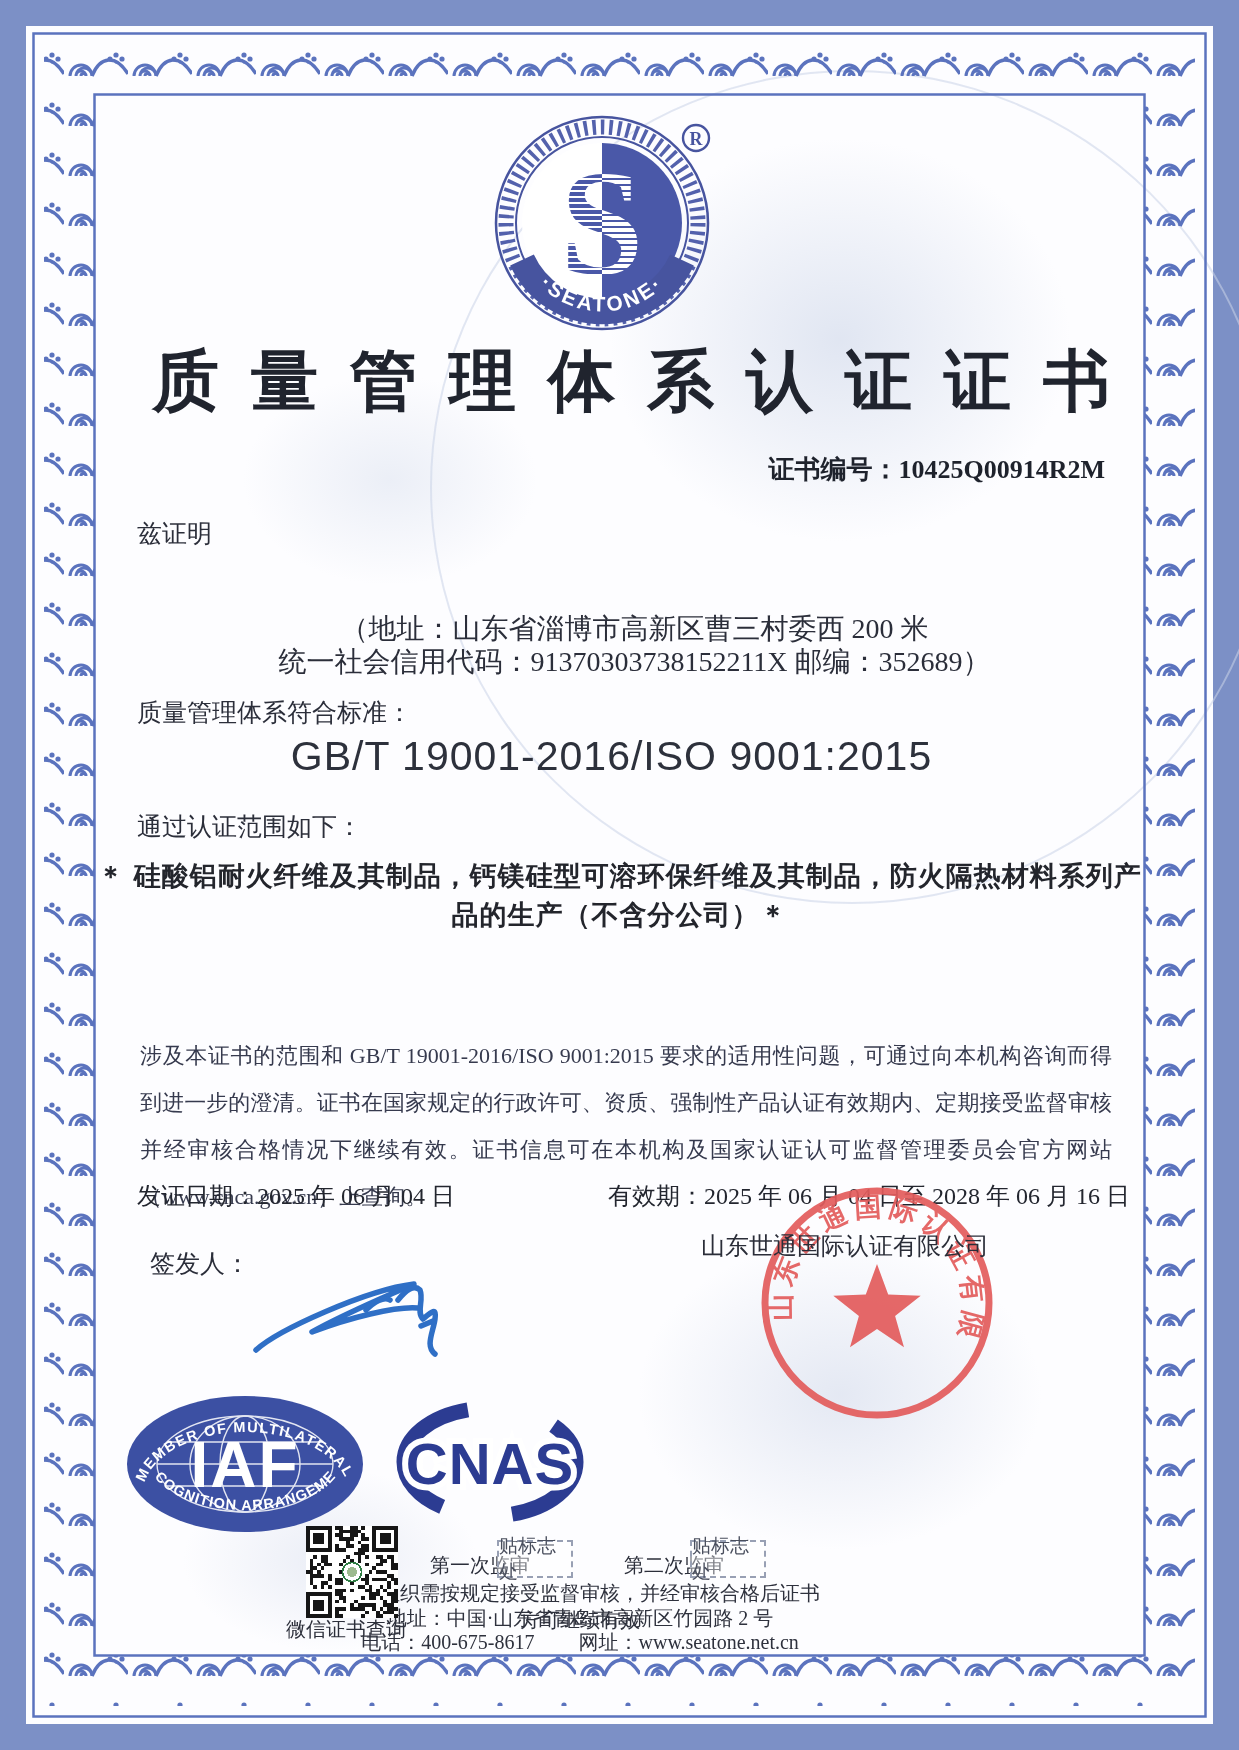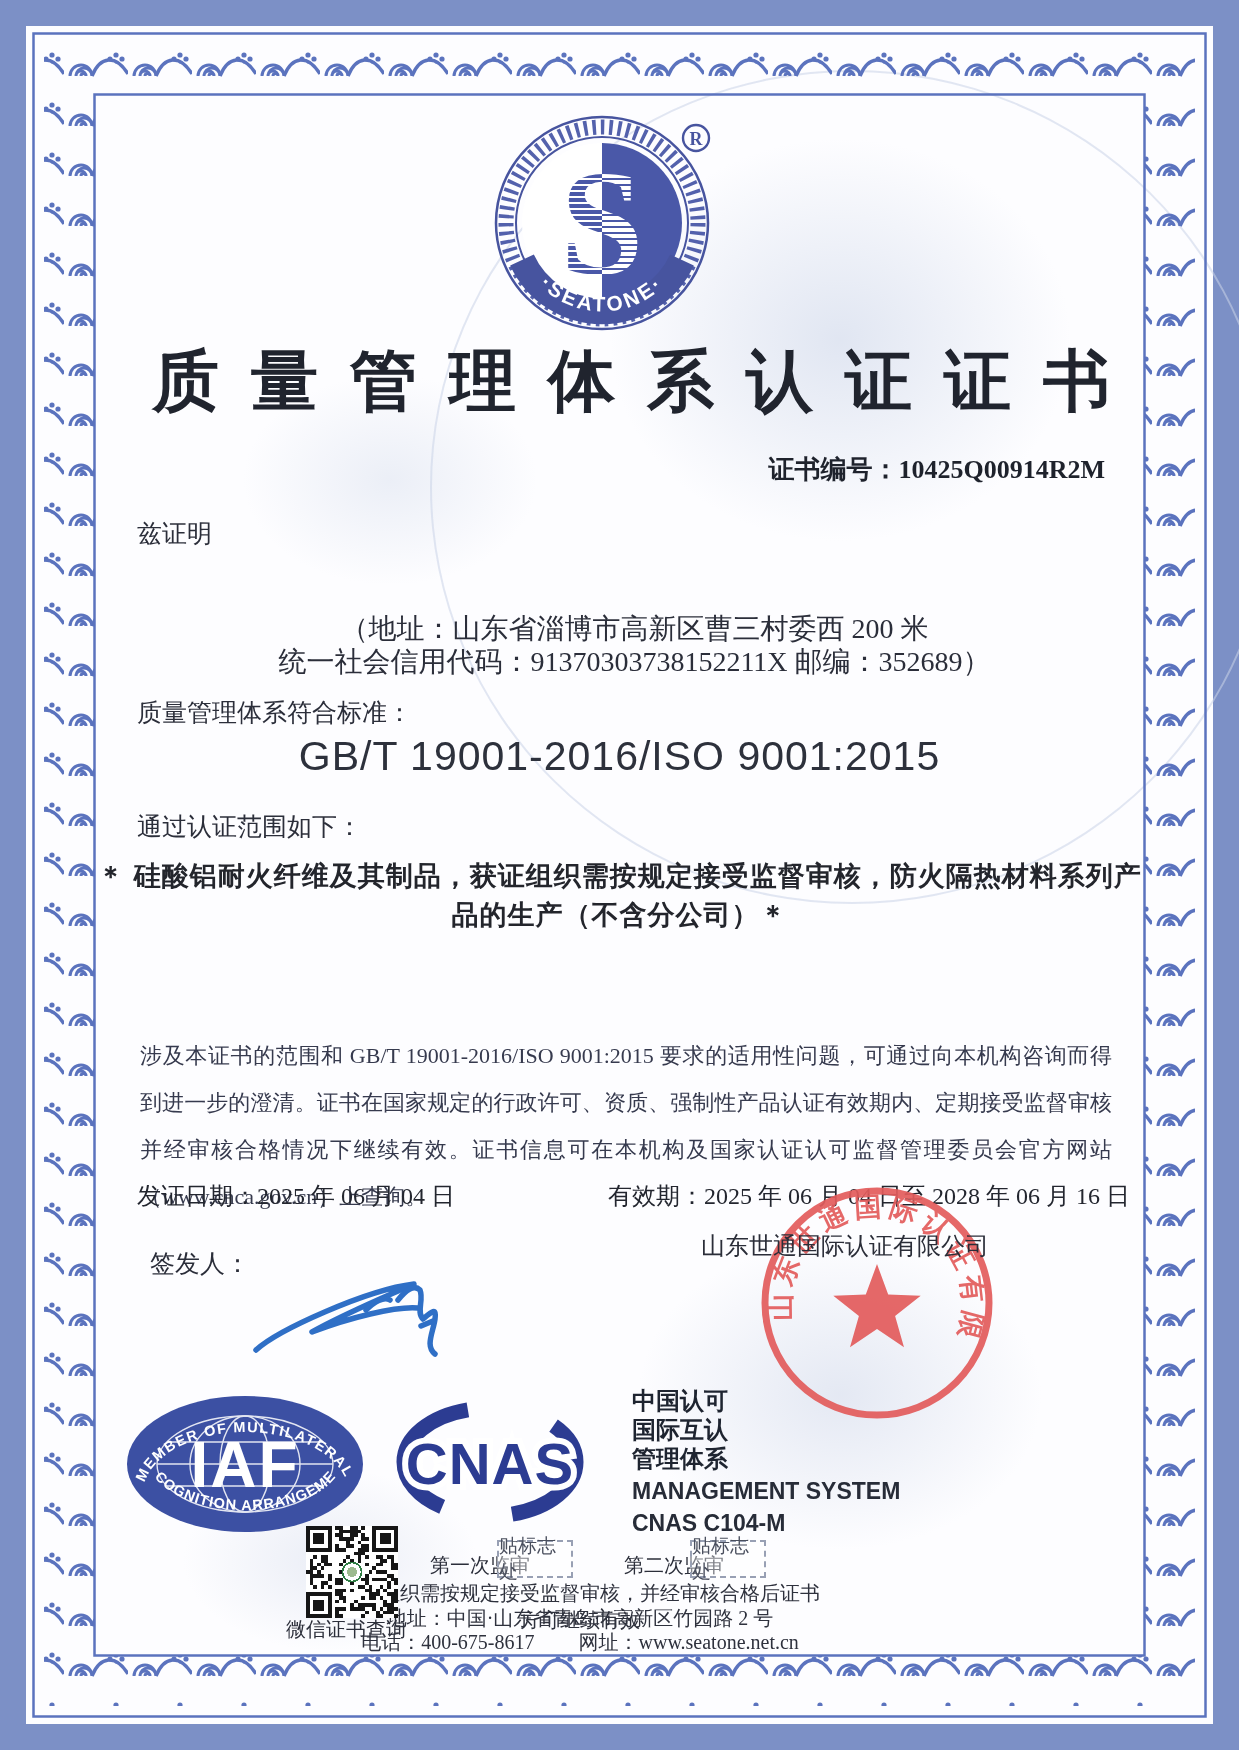--- a/index.html
+++ b/index.html
@@ -15,21 +15,21 @@
   .b4{left:120px;top:1430px;width:420px;height:260px;background:radial-gradient(closest-side,rgba(206,214,232,.4),rgba(206,214,232,0) 70%);}
   .wm-globe{position:absolute;left:430px;top:70px;width:840px;height:830px;border-radius:50%;
             border:2px solid rgba(203,212,232,.55);pointer-events:none;}
   .title{left:97px;top:336px;width:1045px;font-size:67px;font-weight:bold;color:#20242e;
          letter-spacing:32px;padding-left:32px;box-sizing:border-box;text-align:right;}
   .certno{top:452px;right:134px;font-size:26px;font-weight:bold;color:#1e222c;}
   .label{font-size:25px;color:#2b2e3a;}
   .company{left:97px;top:537px;width:1045px;font-size:41px;font-weight:bold;color:#1c1f28;letter-spacing:3px;}
   .addr{left:112px;top:610px;width:1045px;font-size:28px;color:#2b2e3a;}
   .addr2{top:643px;}
-  .standard{left:97px;top:733px;width:1045px;font-size:41px;color:#2d313c;
+  .standard{left:89px;top:733px;width:1045px;font-size:41px;color:#2d313c;
             font-family:"Liberation Sans","DejaVu Sans",sans-serif;letter-spacing:1px;}
   .scope{left:97px;top:858px;width:1045px;font-size:27px;font-weight:600;color:#23252c;
          font-family:"Liberation Sans","DejaVu Sans",sans-serif;letter-spacing:1px;}
   .scope2{top:897px;}
   .note{left:140px;top:1032px;width:972px;font-size:22px;line-height:47px;color:#363a4e;text-align:justify;}
   .dateline{font-size:24px;color:#23262f;}
   .issuer{left:700px;top:1230px;width:290px;text-align:center;font-size:24px;color:#2a2d38;z-index:3;}
   .accr{left:632px;top:1386px;z-index:2;}
   .accr .cjk{font-family:"Liberation Sans","DejaVu Sans",sans-serif;font-weight:600;font-size:24px;line-height:29px;color:#1e2430;}
   .accr .en{font-family:"Liberation Sans","DejaVu Sans",sans-serif;font-weight:bold;font-size:23px;line-height:28px;color:#272c38;margin-top:4px;}
@@ -112,21 +112,21 @@
   </div>
 
   <div class="abs label" style="left:137px;top:517px;">兹证明</div>
   <div class="abs addr center">（地址：山东省淄博市高新区曹三村委西 200 米</div>
   <div class="abs addr addr2 center">统一社会信用代码：91370303738152211X 邮编：352689）</div>
 
   <div class="abs label" style="left:137px;top:696px;">质量管理体系符合标准：</div>
   <div class="abs standard center">GB/T 19001-2016/ISO 9001:2015</div>
 
   <div class="abs label" style="left:137px;top:810px;">通过认证范围如下：</div>
-  <div class="abs scope center">＊ 硅酸铝耐火纤维及其制品，获证组织需按规定接受监督审核，防火隔热材料系列产</div>
+  <div class="abs scope center">＊ 硅酸铝耐火纤维及其制品，钙镁硅型可溶环保纤维及其制品，防火隔热材料系列产</div>
   <div class="abs scope scope2 center">品的生产（不含分公司）＊</div>
 
   <div class="abs note">涉及本证书的范围和 GB/T 19001-2016/ISO 9001:2015 要求的适用性问题，可通过向本机构咨询而得到进一步的澄清。证书在国家规定的行政许可、资质、强制性产品认证有效期内、定期接受监督审核并经审核合格情况下继续有效。证书信息可在本机构及国家认证认可监督管理委员会官方网站（www.cnca.gov.cn）上查询。</div>
 
   <div class="abs dateline" style="left:137px;top:1180px;">
     <span>发证日期：</span><span>2025 年 06 月 04 日</span>
   </div>
   <div class="abs dateline" style="left:608px;top:1180px;">
     <span>有效期：</span><span>2025 年 06 月 04 日至 2028 年 06 月 16 日</span>
   </div>
@@ -176,27 +176,20 @@
       <textPath href="#iafBottom" startOffset="50%" text-anchor="middle">RECOGNITION ARRANGEMENT</textPath>
     </text>
   </svg>
 
   <svg class="abs z2" width="196" height="146" viewBox="0 0 196 146" style="left:392px;top:1392px;">
     <ellipse cx="98" cy="70" rx="86" ry="54" fill="none" stroke="#2c3c92" stroke-width="15" pathLength="100" stroke-dasharray="30 16 34 20" stroke-dashoffset="10"></ellipse>
     <text x="98" y="92" text-anchor="middle" font-family="Liberation Sans, DejaVu Sans, sans-serif" font-weight="bold" font-size="58" fill="#ffffff" stroke="#ffffff" stroke-width="12" letter-spacing="1">CNAS</text>
     <text x="98" y="92" text-anchor="middle" font-family="Liberation Sans, DejaVu Sans, sans-serif" font-weight="bold" font-size="58" fill="#2c3c92" letter-spacing="1">CNAS</text>
   </svg>
 
-  <div class="abs accr">
-    <div class="cjk">中国认可</div>
-    <div class="cjk">国际互认</div>
-    <div class="cjk">管理体系</div>
-    <div class="en">MANAGEMENT SYSTEM</div>
-    <div class="en">CNAS C104-M</div>
-  </div>
 
   <div class="abs z2" style="left:306px;top:1526px;width:92px;height:92px;">
       <svg width="100%" height="100%" viewBox="0 0 25 25" shape-rendering="crispEdges">
         <rect width="25" height="25" fill="#ffffff"></rect>
         <rect x="8" y="0" width="1" height="1" fill="#161616"></rect>
         <rect x="9" y="0" width="1" height="1" fill="#161616"></rect>
         <rect x="12" y="0" width="1" height="1" fill="#161616"></rect>
         <rect x="13" y="0" width="1" height="1" fill="#161616"></rect>
         <rect x="15" y="0" width="1" height="1" fill="#161616"></rect>
         <rect x="9" y="1" width="1" height="1" fill="#161616"></rect>

